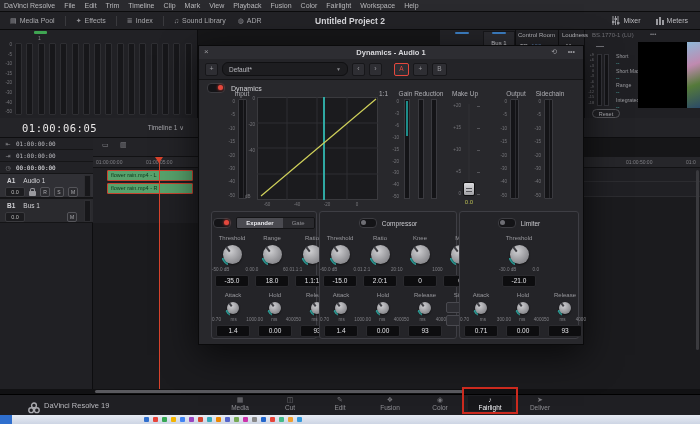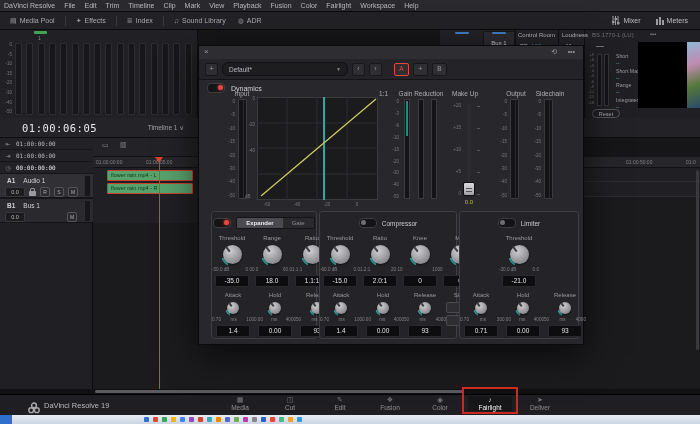--- a/index.html
+++ b/index.html
@@ -140,20 +140,21 @@
       <span class="tsep"></span>
       <div class="tbtn">
         <span class="ticon">♫</span>
         <span>Sound Library</span>
       </div>
       <div class="tbtn">
         <span class="ticon">◍</span>
         <span>ADR</span>
       </div>
     </div>
+  <div id="project-title">Untitled Project 2</div>
   <div id="topbar-right">
       <div class="trbtn">
         <span><svg width="9" height="9">
             <path d="M2 0v9M4.5 0v9M7 0v9" stroke="#9a9a9f" stroke-width="1"></path>
             <rect x="1" y="5" width="2.5" height="2" fill="#9a9a9f"></rect>
             <rect x="3.5" y="2" width="2.5" height="2" fill="#9a9a9f"></rect>
             <rect x="6" y="6" width="2.5" height="2" fill="#9a9a9f"></rect>
           </svg></span>
         <span>Mixer</span>
       </div>
@@ -177,20 +178,21 @@
   <span id="big-tc">01:00:06:05</span>
   <span id="timeline-sel">Timeline 1 ∨</span>
 </div>
 
 <div id="playhead" class="abs"></div>
 <div id="playhead-tri" class="abs"></div>
 
 <div id="dialog" class="abs">
   <div id="dlg-title">
     <span id="dlg-close">×</span>
+    <span class="ttl">Dynamics - Audio 1</span>
     <span id="dlg-hist">⟲</span>
     <span id="dlg-dots">•••</span>
   </div>
   <div id="preset-row">
     <div class="pill-btn">+</div>
     <div id="preset-dd">
       <span>Default*</span>
       <span class="chev">▼</span>
     </div>
     <div class="pill-btn">‹</div>

